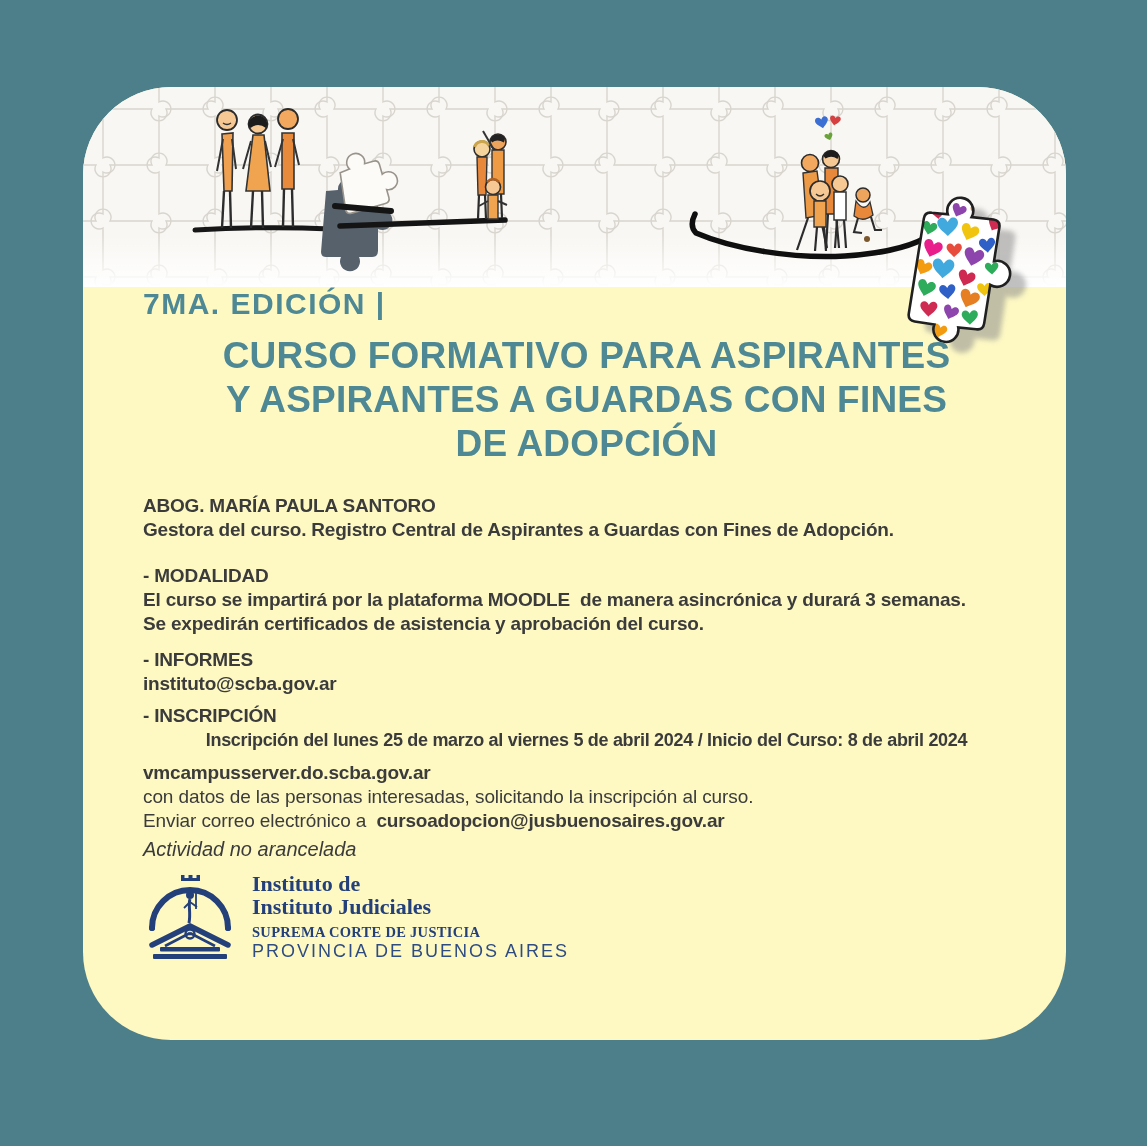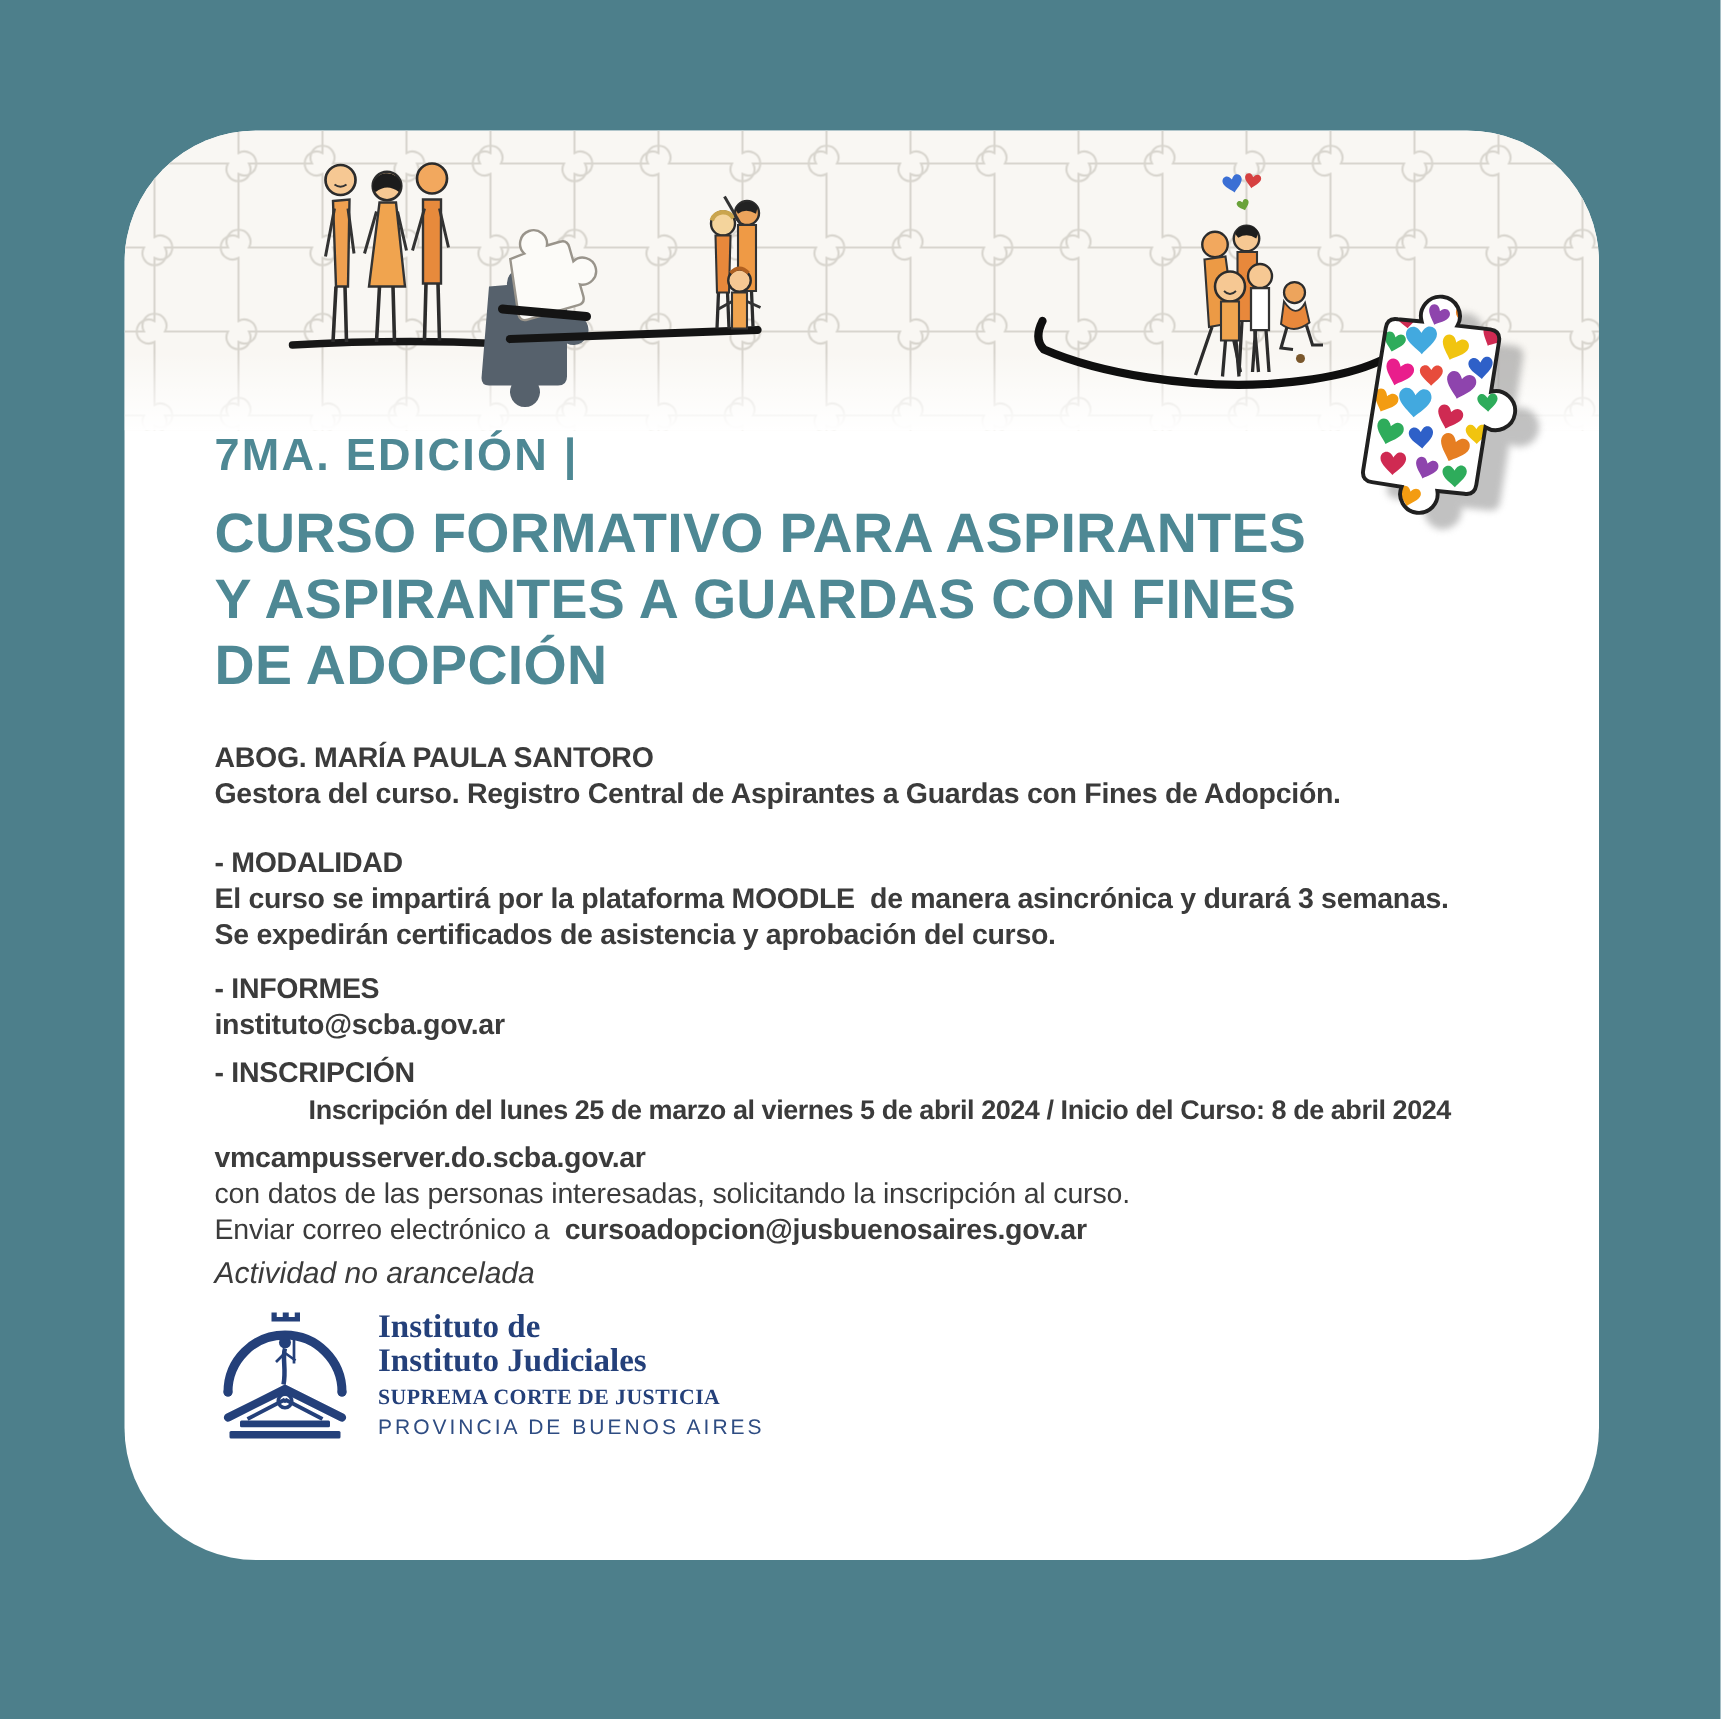--- a/index.html
+++ b/index.html
@@ -3,34 +3,34 @@
 <meta charset="utf-8">
 <style>
   html,body{margin:0;padding:0;}
   body{
     width:1147px;height:1146px;position:relative;overflow:hidden;
     background:#4d7f8b;
     font-family:"Liberation Sans",sans-serif;
   }
   .card{
     position:absolute;left:83px;top:87px;width:983px;height:953px;
-    background:#ffffff;border-radius:88px;overflow:hidden;
+    background:#fef9c3;border-radius:88px;overflow:hidden;
   }
   .banner{position:absolute;left:0;top:0;width:983px;height:200px;}
   .heart-puzzle{position:absolute;left:800px;top:98px;width:230px;height:185px;}
   .content{position:absolute;left:60px;top:200px;width:887px;}
   .content p{margin:0;}
   .edition{
     margin-top:31px;font-size:30px;line-height:34px;font-weight:700;
     letter-spacing:1.5px;color:#4e8894;
   }
   .title{margin:13px 0 0;padding:0;}
   .tline{
     display:block;font-size:37px;line-height:44px;font-weight:700;
-    letter-spacing:.2px;color:#4e8894;
+    letter-spacing:.2px;color:#4e8894;text-align:center;
   }
   .subtitle{
     margin-top:8px !important;font-size:21.5px;line-height:26px;
     font-style:italic;color:#3e9aac;
   }
   .strong{font-size:19px;line-height:24px;font-weight:700;color:#3b3b3b;letter-spacing:-.2px;}
   .regular{font-size:19px;line-height:24px;font-weight:400;color:#3b3b3b;letter-spacing:-.1px;}
   .strong-inline{font-weight:700;margin-left:5px;letter-spacing:-.2px;}
   .prefix{white-space:pre;}
   .prewrap{white-space:pre-wrap;}
@@ -38,21 +38,21 @@
   .mt-presenter{margin-top:28px !important;}
   .mt-modalidad{margin-top:22px !important;}
   .mt-informes{margin-top:12px !important;}
   .mt-inscripcion{margin-top:8px !important;}
   .mt-platform{margin-top:9px !important;}
   .note{margin-top:4px !important;font-size:20px;line-height:24px;font-style:italic;color:#3b3b3b;}
   .logo-row{display:flex;align-items:center;gap:15px;margin-top:10px;}
   .logo-icon{width:94px;height:90px;flex:0 0 auto;}
   .lname{font-family:"Liberation Serif",serif;font-weight:700;font-size:22px;line-height:22.5px;color:#24407a;}
   .lsub1{font-family:"Liberation Serif",serif;font-weight:700;font-size:14.5px;line-height:17px;letter-spacing:.3px;color:#24407a;margin-top:6px !important;}
-  .lsub2{font-size:14px;line-height:15px;letter-spacing:2px;color:#2e4c82;font-weight:400;margin-top:3px !important;}
+  .lsub2{font-size:18px;line-height:15px;letter-spacing:2px;color:#2e4c82;font-weight:400;margin-top:3px !important;}
 </style>
 </head>
 <body>
 
 <div class="card">
 
   <div class="banner">
     <svg width="983" height="200" viewBox="0 0 983 200">
       <defs>
         <pattern id="puz" width="112" height="112" x="-8" y="-6" patternUnits="userSpaceOnUse">

